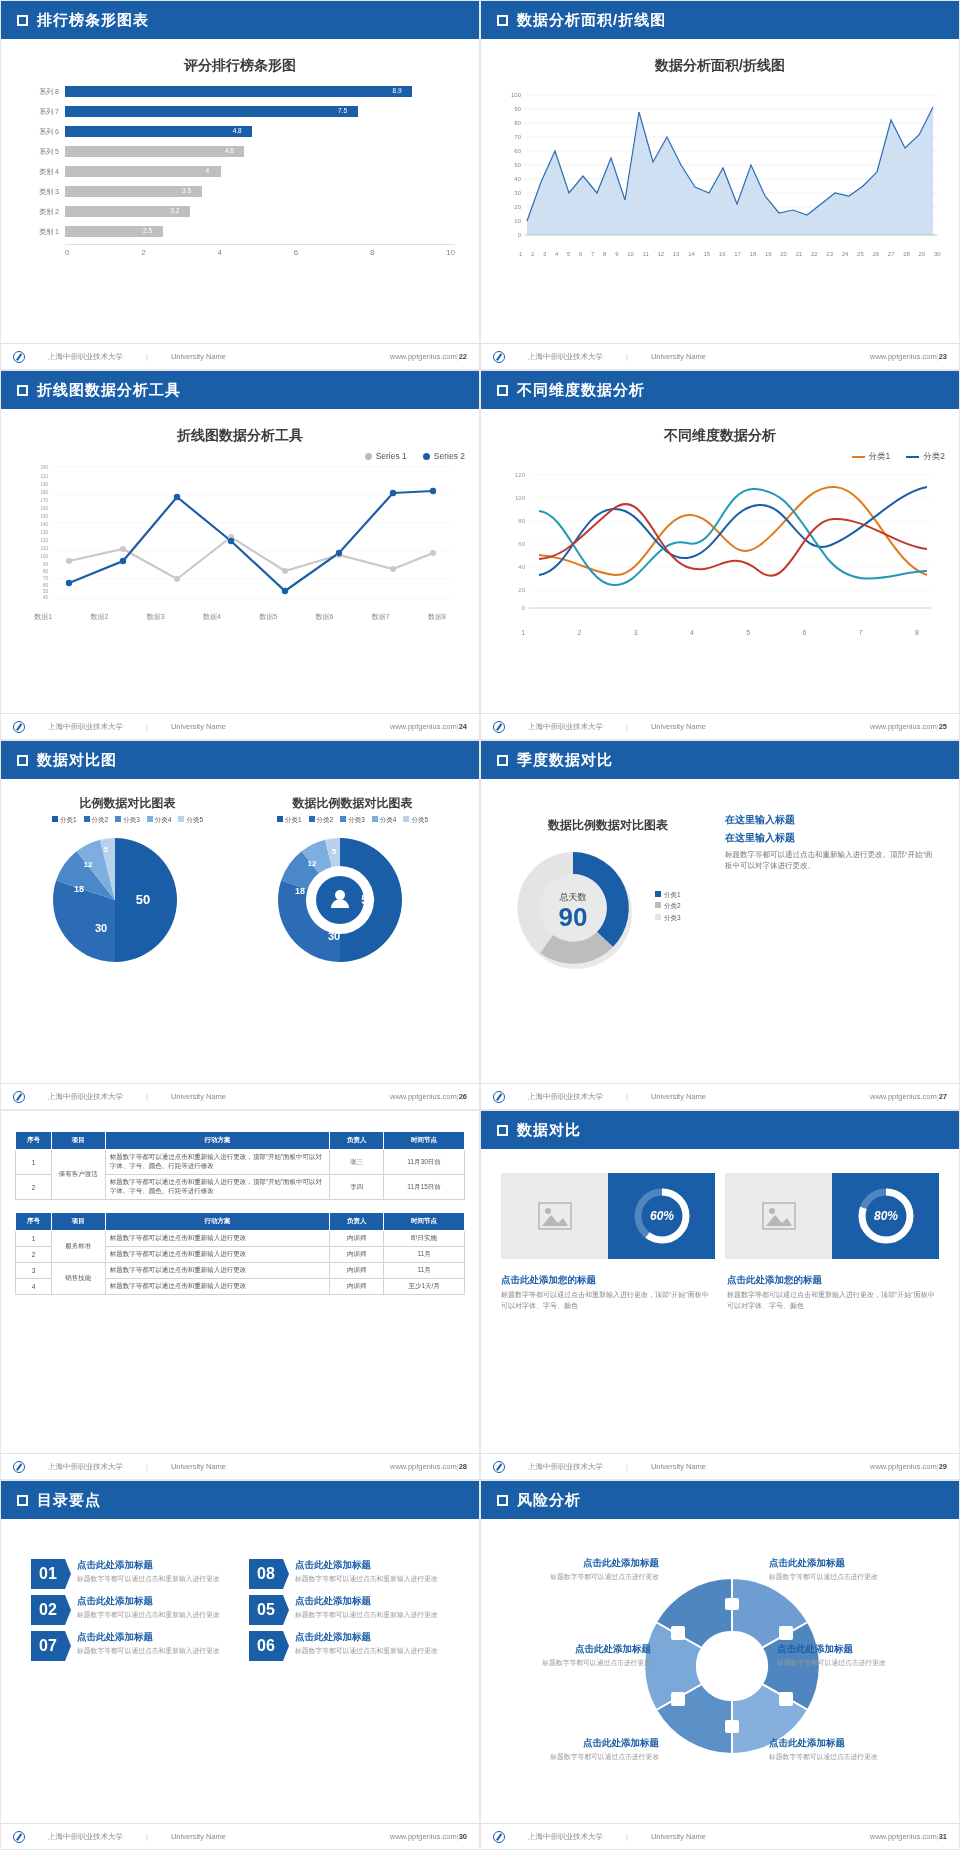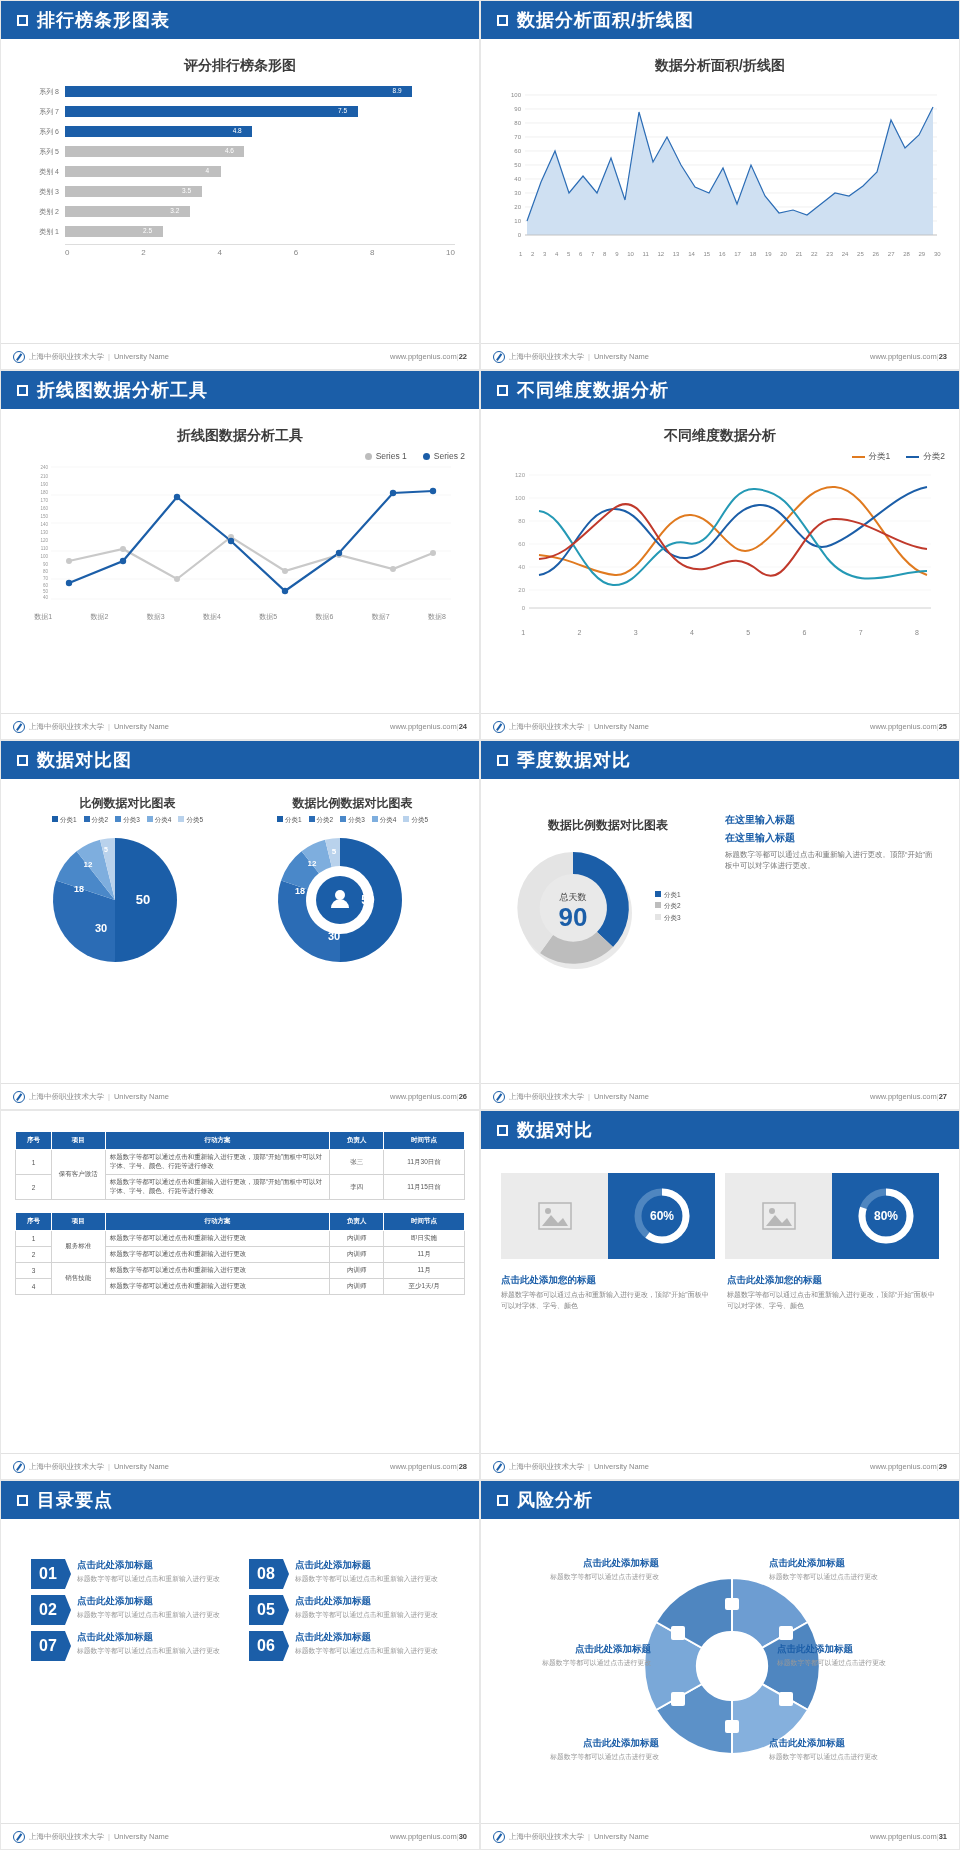--- a/index.html
+++ b/index.html
@@ -32,42 +32,42 @@
     align-items: center;
     padding-left: 16px;
     gap: 9px;
   }
   .sq {
     width: 11px; height: 11px;
     border: 2px solid #fff;
     flex: 0 0 auto;
   }
   .slide-title {
-    font-size: 18px;
+    font-size: 15px;
     font-weight: bold;
     letter-spacing: 1px;
   }
   .slide-body {
     position: relative;
     height: 300px;
     padding: 6px 14px 0 14px;
   }
   .slide-footer {
     position: absolute;
     bottom: 0; left: 0; right: 0;
     height: 26px;
     border-top: 1px solid #e2e2e2;
     display: flex;
     align-items: center;
     justify-content: space-between;
     padding: 0 12px;
     font-size: 7.5px;
     color: #8a8a8a;
   }
-  .footer-left { display: flex; align-items: center; gap: 4px; }
+  .footer-left { display: flex; align-items: center; gap: 23px; }
   .logo-mark {
     width: 12px; height: 12px;
     border-radius: 50%;
     border: 1.6px solid #1b5ea8;
     position: relative;
   }
   .logo-mark::after {
     content: "";
     position: absolute;
     left: 50%; top: 1px; bottom: 1px;
@@ -129,21 +129,21 @@
 
   
   table { border-collapse: collapse; width: 100%; font-size: 6.5px; }
   th { background: #1b5ea8; color: #fff; font-weight: bold; padding: 4px 3px; border: 1px solid #fff; }
   td { border: 1px solid #d3d3d3; padding: 3px 4px; color: #555; vertical-align: middle; }
   .tbl1 { margin-top: 14px; }
   .tbl2 { margin-top: 12px; }
   .ctr { text-align: center; }
 
   
-  .dc-row { display: flex; gap: 10px; padding: 18px 6px 1px 6px; }
+  .dc-row { display: flex; gap: 10px; padding: 18px 6px 1px 6px; font-style: italic; }
   .dc-card { flex: 1; display: flex; height: 86px; }
   .dc-img {
     width: 50%; background: #ebebeb;
     display: flex; align-items: center; justify-content: center;
   }
   .dc-ring { width: 50%; background: #1b5ea8; display: flex; align-items: center; justify-content: center; }
   .dc-h { color: #1b5ea8; font-weight: bold; font-size: 9.5px; }
   .dc-p { font-size: 7px; color: #888; line-height: 1.55; margin-top: 3px; }
   .dc-cols { display: flex; gap: 14px; padding: 0 6px; }
   .dc-col { flex: 1; }

